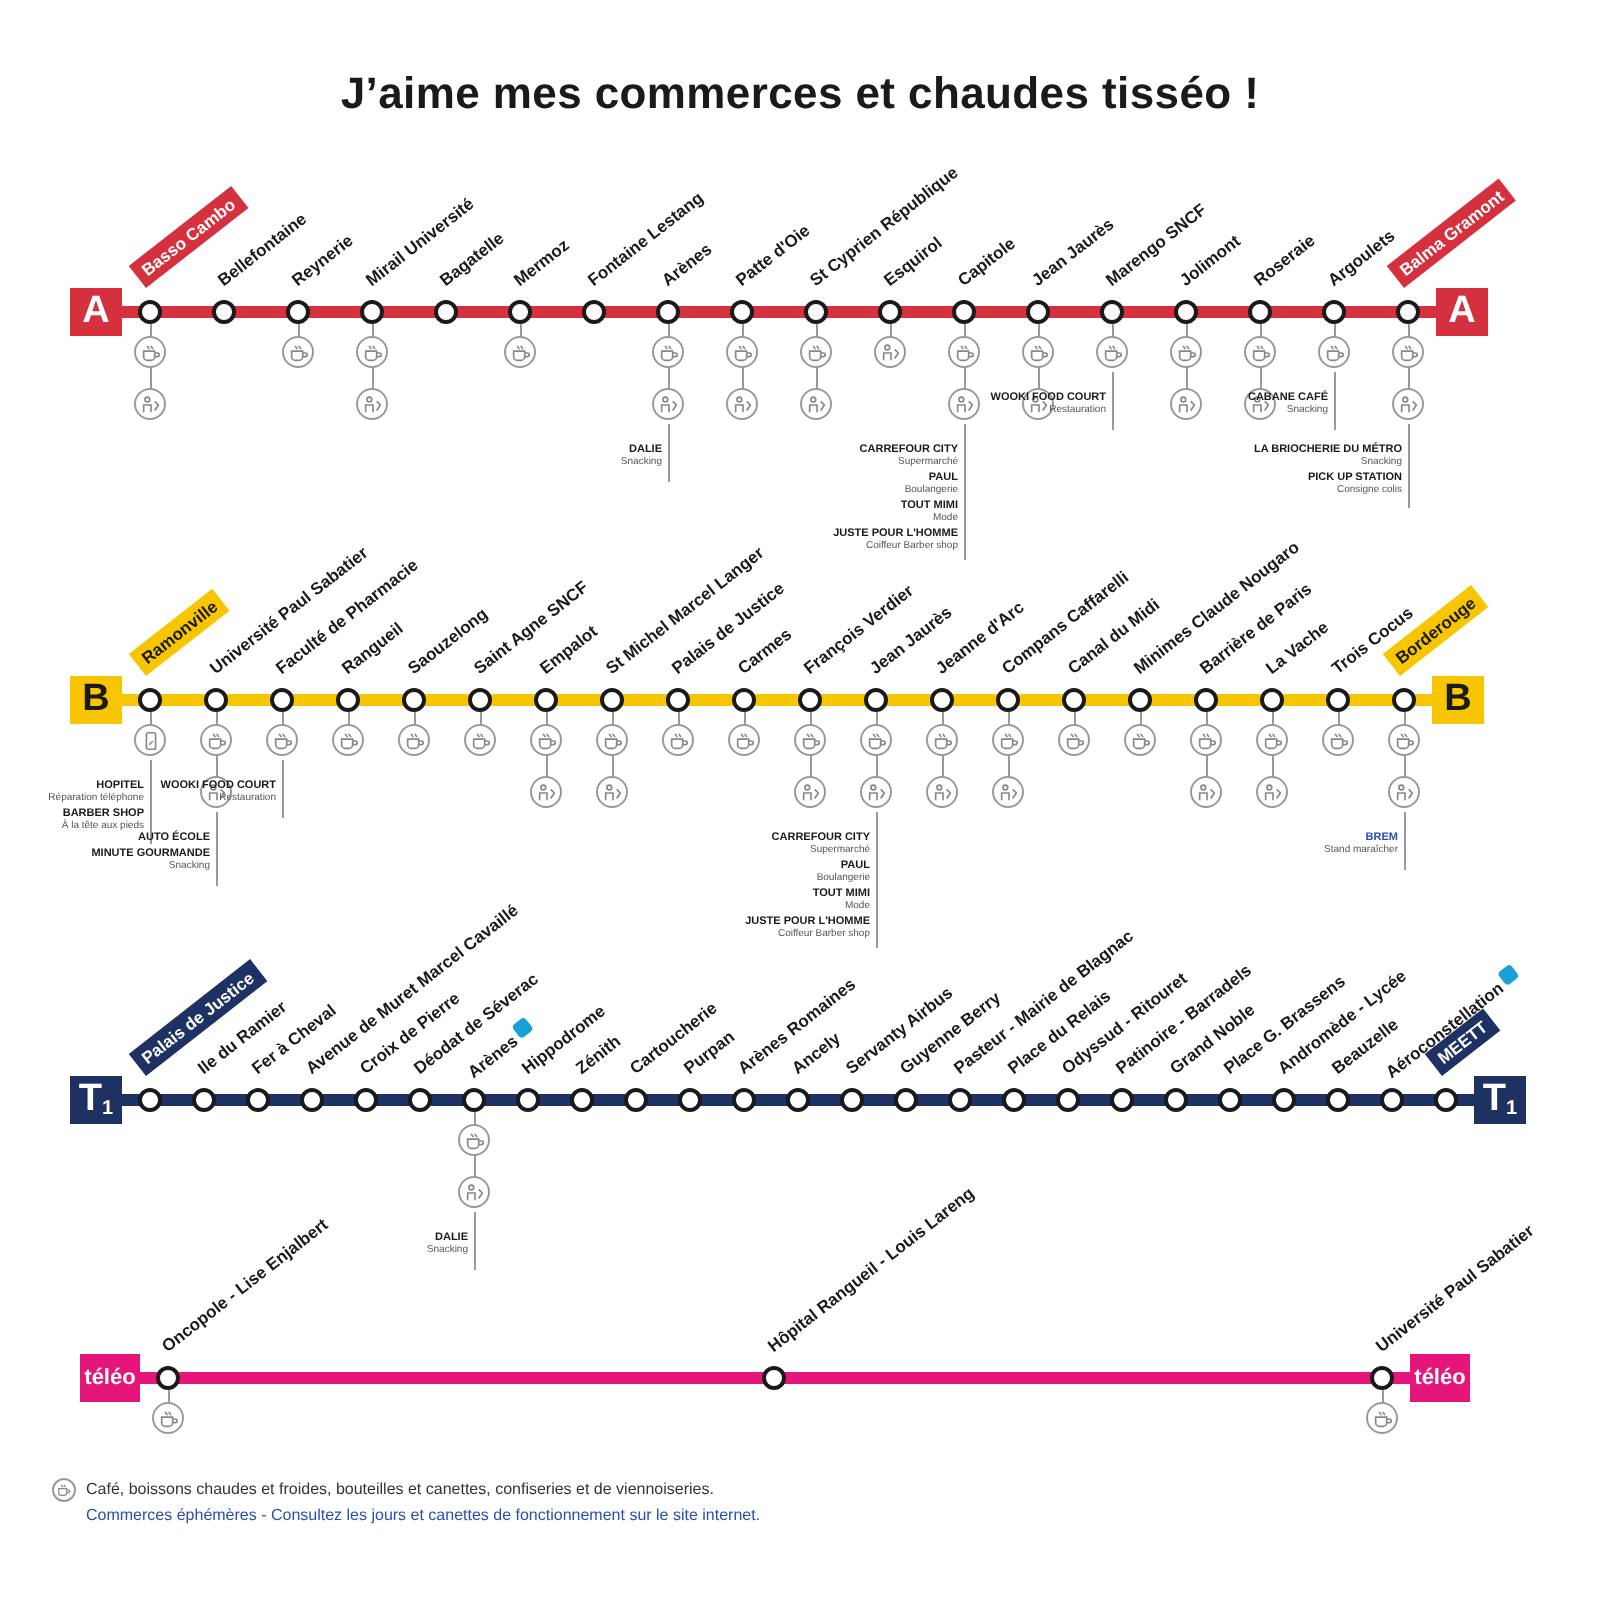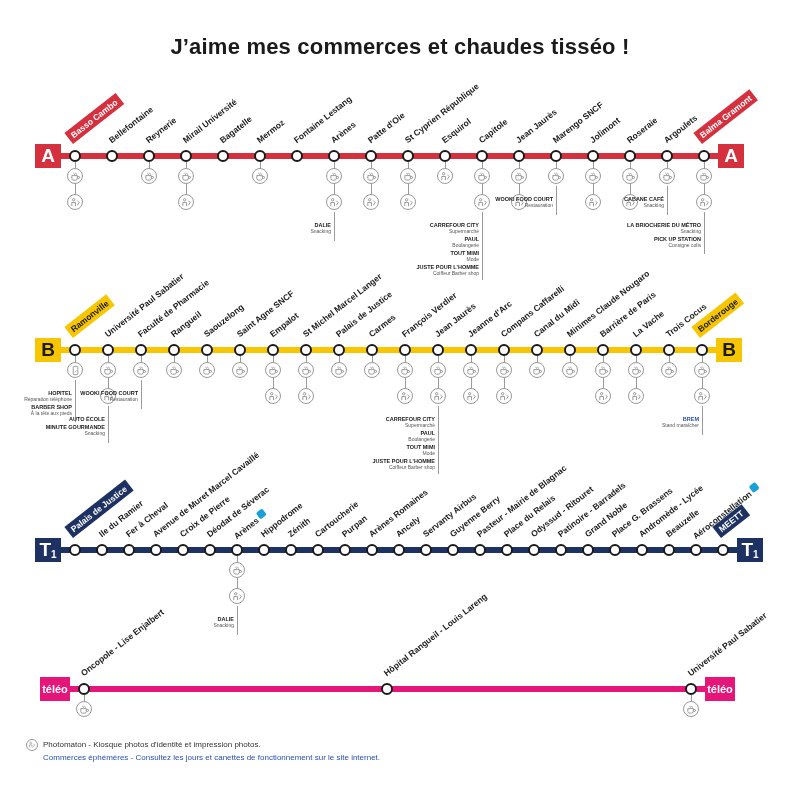--- a/index.html
+++ b/index.html
@@ -585,20 +585,19 @@
       <svg viewBox="0 0 12 12">
         <path d="M2 5h6v3a2 2 0 0 1-2 2H4a2 2 0 0 1-2-2z M8 6h1.5a1 1 0 0 1 0 2H8 M4 2c0 1 1 1 1 2 M6 2c0 1 1 1 1 2" fill="none" stroke="#888" stroke-width="0.9"></path>
       </svg>
     </div>
   </div>
 
 <div class="legend">
   <div class="legend-row">
     <span class="ico">
         <svg viewBox="0 0 12 12">
-          <circle cx="4" cy="3" r="1.3" fill="none" stroke="#888" stroke-width="0.9"></circle>
-          <path d="M2 10V6h4v4 M8 4l2 2-2 3" fill="none" stroke="#888" stroke-width="0.9"></path>
+          <path d="M2 5h6v3a2 2 0 0 1-2 2H4a2 2 0 0 1-2-2z M8 6h1.5a1 1 0 0 1 0 2H8 M4 2c0 1 1 1 1 2 M6 2c0 1 1 1 1 2" fill="none" stroke="#888" stroke-width="0.9"></path>
         </svg>
       </span>
-    <span>Photomaton - Kiosque photos d'identité et impression photos.</span>
+    <span>Café, boissons chaudes et froides, bouteilles et canettes, confiseries et de viennoiseries.</span>
   </div>
   <div class="legend-note">Commerces éphémères - Consultez les jours et canettes de fonctionnement sur le site internet.</div>
 </div>
 
 </body></html>

